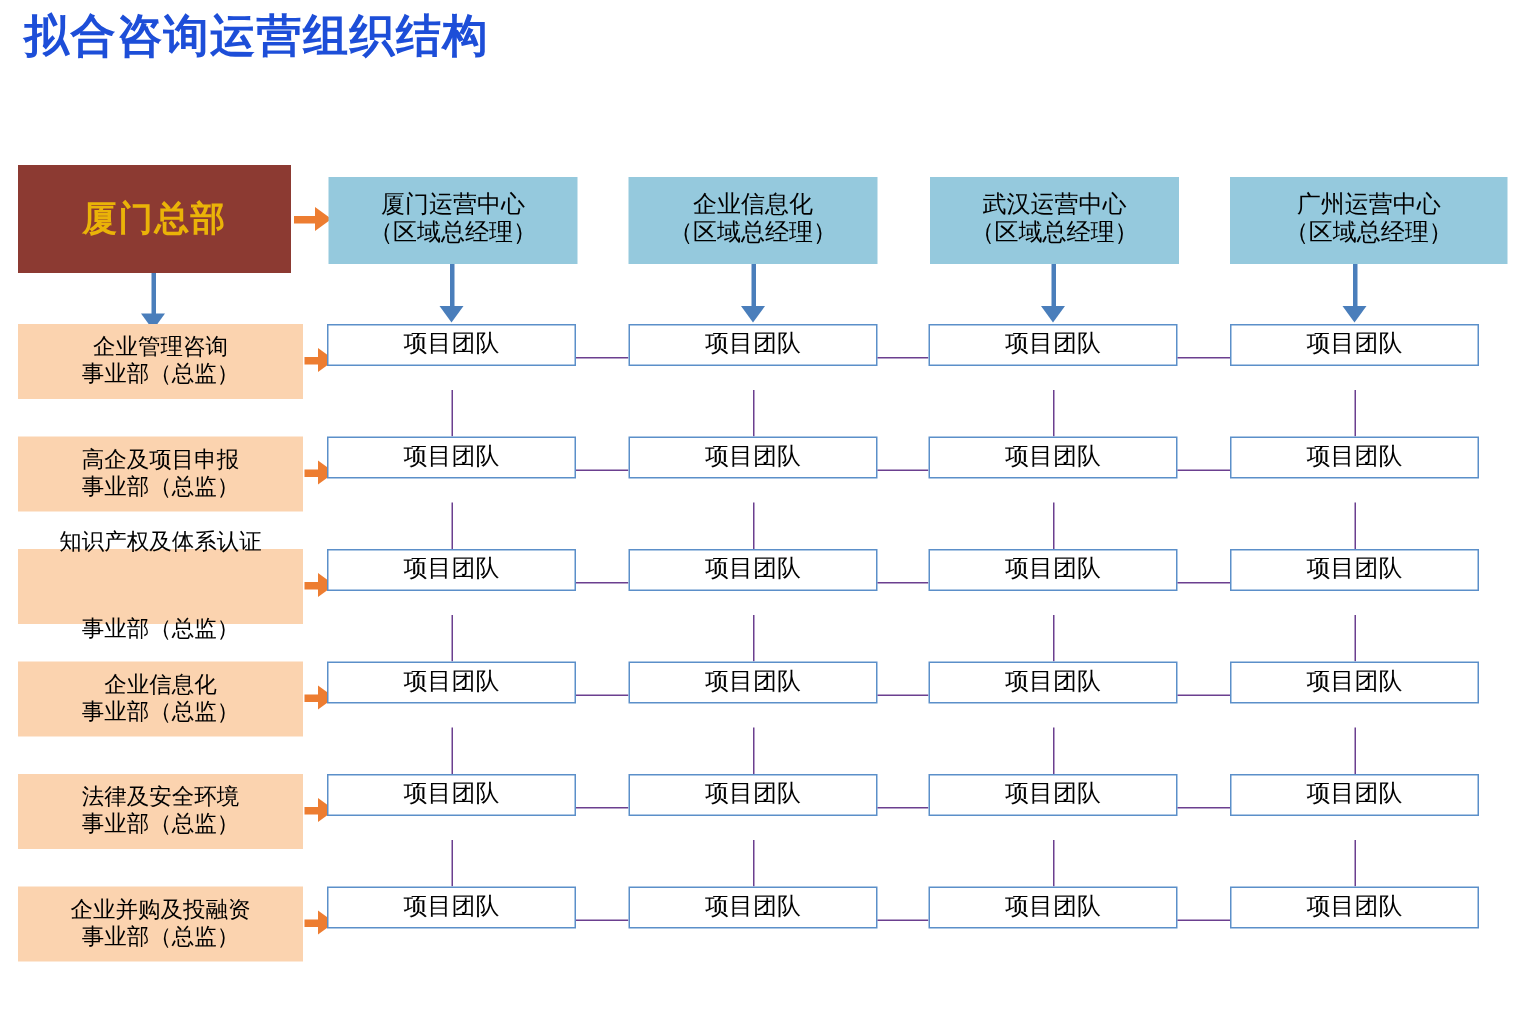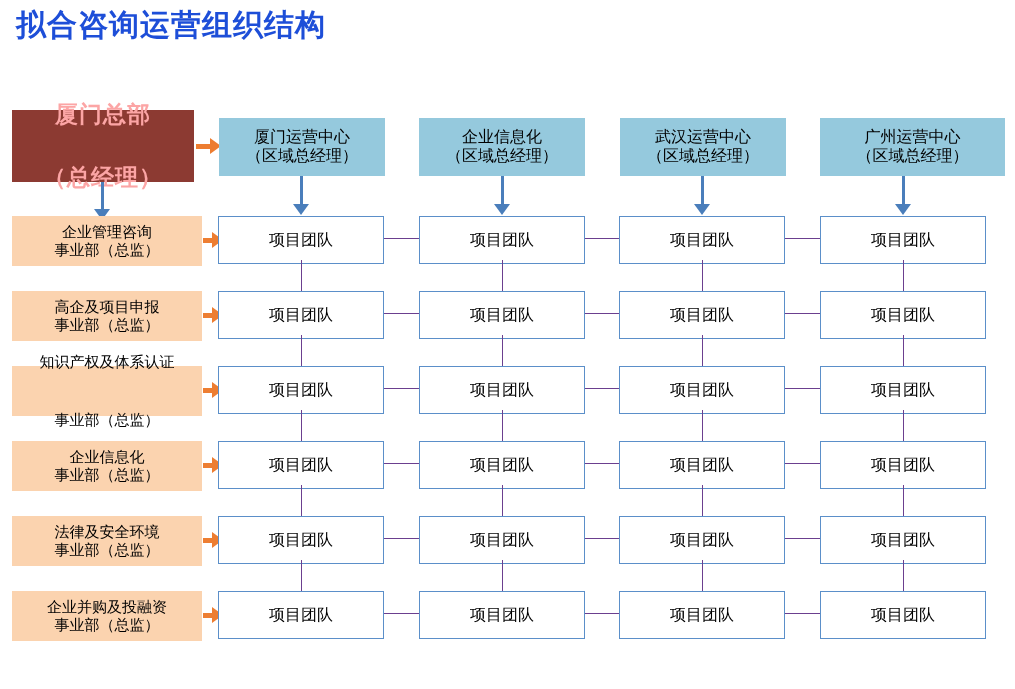--- a/index.html
+++ b/index.html
@@ -40,21 +40,21 @@
     line-height: 1.18;
   }
 
   
   #hq-box {
     left: 12px;
     top: 110px;
     width: 182px;
     height: 72px;
     background: #8C3A32;
-    color: #fca5a5;
+    color: #eab308;
     font-size: 23px;
     font-weight: bold;
     letter-spacing: 1px;
     gap: 36px;
   }
   #hq-box .line { white-space: nowrap; }
 
   
   .center-box {
     top: 118px;
@@ -71,21 +71,21 @@
     width: 190px;
     height: 50px;
     background: #FBD3AF;
     color: #000000;
     font-size: 15px;
   }
   .dept-box .line { white-space: nowrap; }
 
   
   .team-box {
-    height: 48px;
+    height: 28px;
     background: #ffffff;
     border: 1px solid #5B8FC9;
     color: #000000;
     font-size: 16px;
   }
 
   
   .v-line {
     position: absolute;
     width: 3px;
@@ -127,21 +127,20 @@
     border-left: 11px solid #ED7D31;
   }
 </style>
 </head>
 <body>
 
 <div id="page-title">拟合咨询运营组织结构</div>
 
 <div class="box" id="hq-box">
   <div class="line">厦门总部</div>
-  <div class="line">（总经理）</div>
 </div>
 
 <div class="arrow-right-shaft" style="left:196px; top:144px; width:16px;"></div>
 <div class="arrow-right-head" style="left:210px; top:138px;"></div>
 
 <div class="v-line" style="left:101px; top:182px; height:32px;"></div>
 <div class="arrow-down" style="left:94px; top:209px;"></div>
 
 <div class="box center-box" style="left:219px; width:166px;">
   <div class="line">厦门运营中心</div>

